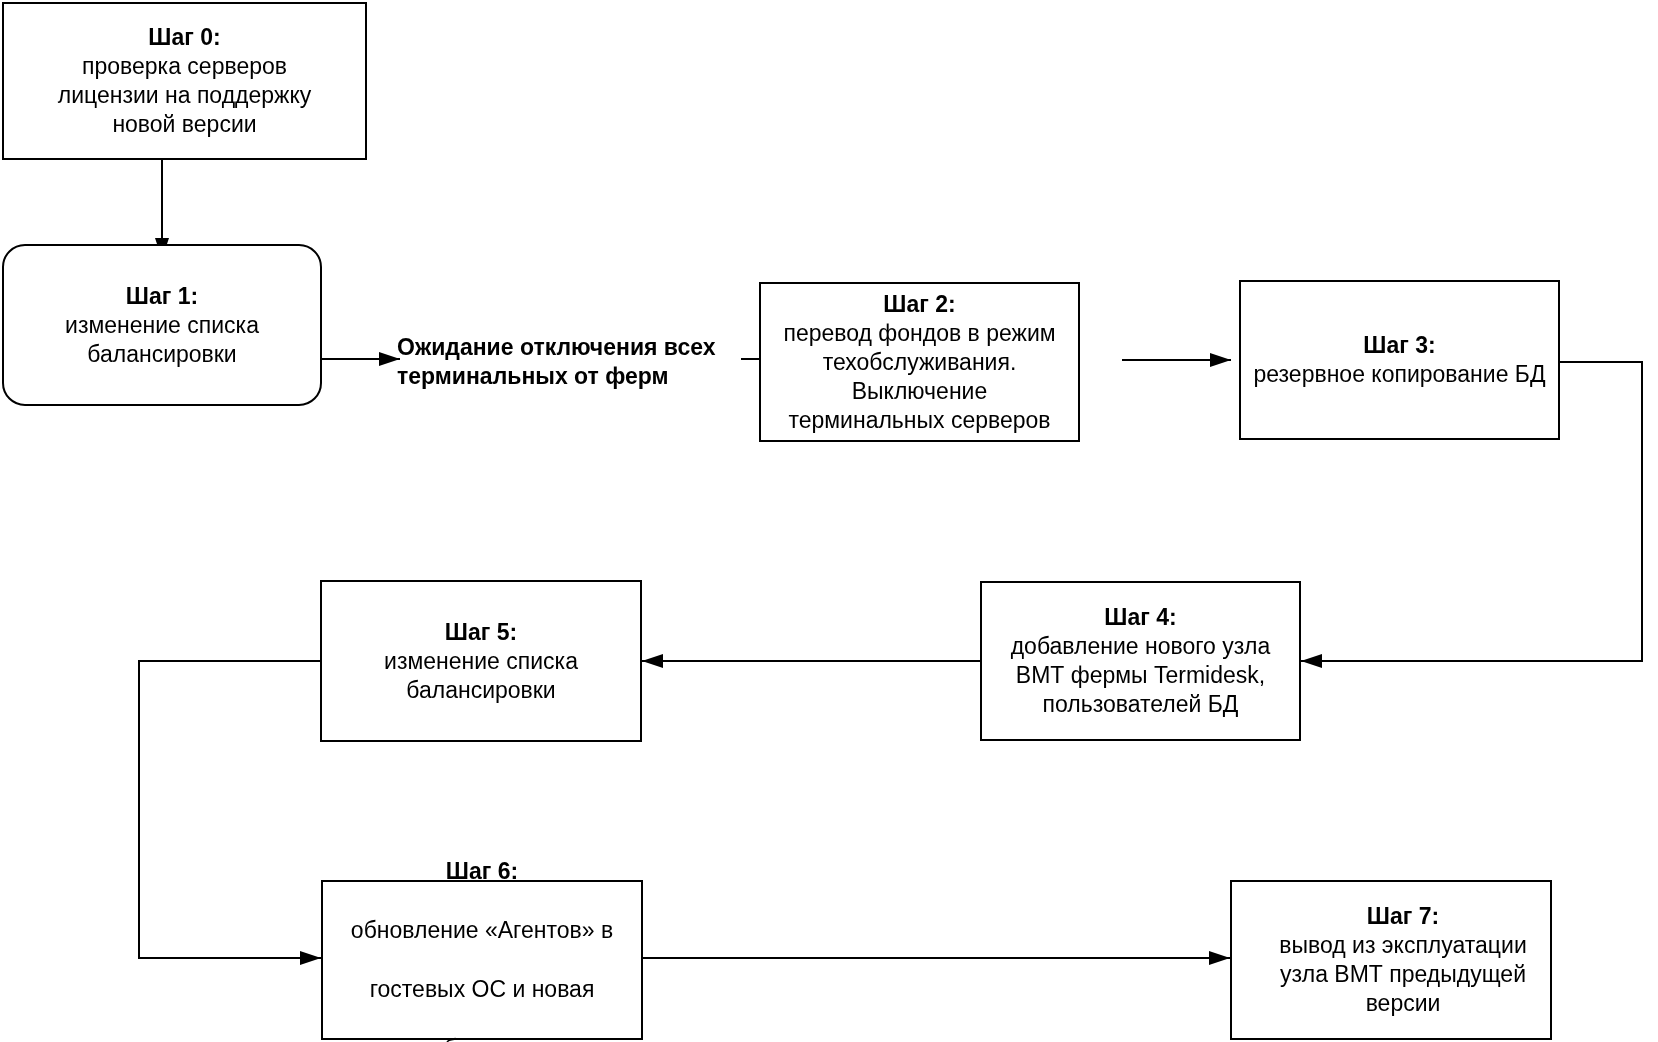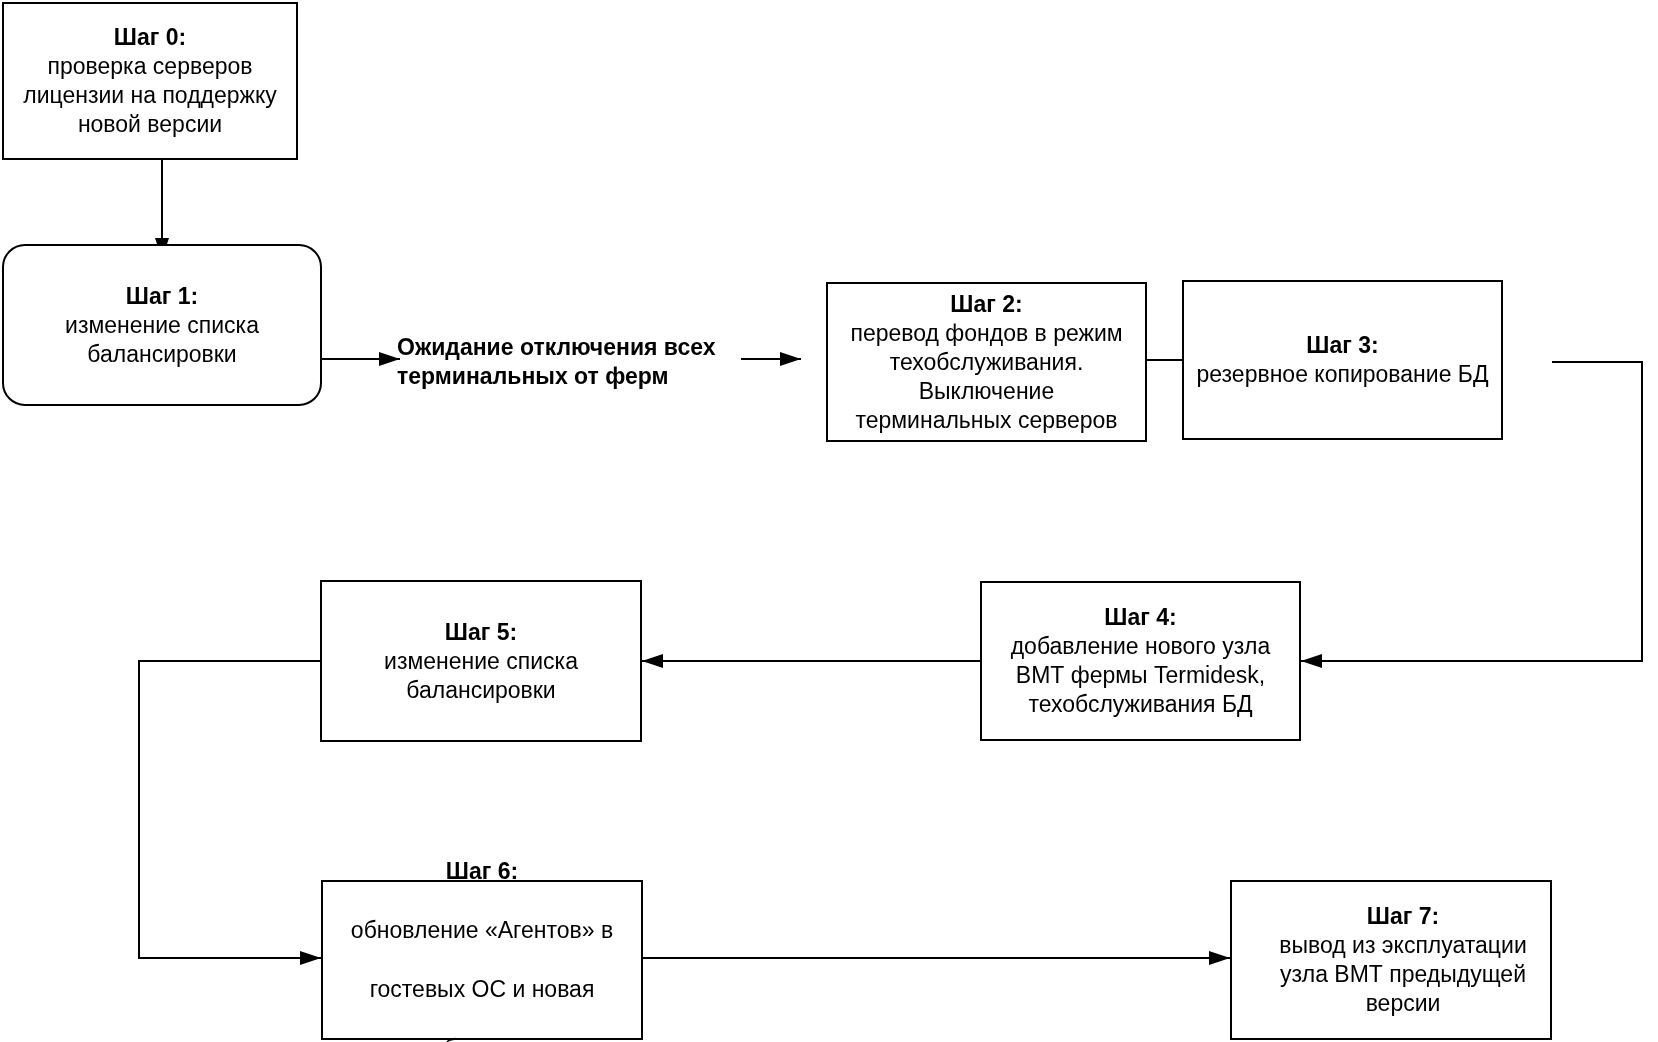--- a/index.html
+++ b/index.html
@@ -55,56 +55,56 @@
     <path d="M162,160 L162,259" fill="none" stroke="#000000" stroke-width="2" marker-end="url(#arrowhead)"></path>
     <path d="M321,359 L400,359" fill="none" stroke="#000000" stroke-width="2" marker-end="url(#arrowhead)"></path>
     <path d="M741,359 L801,359" fill="none" stroke="#000000" stroke-width="2" marker-end="url(#arrowhead)"></path>
     <path d="M1122,360 L1231,360" fill="none" stroke="#000000" stroke-width="2" marker-end="url(#arrowhead)"></path>
     <path d="M1552,362 L1642,362 L1642,661 L1301,661" fill="none" stroke="#000000" stroke-width="2" marker-end="url(#arrowhead)"></path>
     <path d="M980,661 L642,661" fill="none" stroke="#000000" stroke-width="2" marker-end="url(#arrowhead)"></path>
     <path d="M320,661 L139,661 L139,958 L321,958" fill="none" stroke="#000000" stroke-width="2" marker-end="url(#arrowhead)"></path>
     <path d="M643,958 L1230,958" fill="none" stroke="#000000" stroke-width="2" marker-end="url(#arrowhead)"></path>
   </svg>
 
-  <div class="node" style="left:2px; top:2px; width:296px; height:158px;">
+  <div class="node" style="left:2px; top:2px; width:365px; height:158px;">
     <div class="title">Шаг 0:</div>
     <div class="line">проверка серверов</div>
     <div class="line">лицензии на поддержку</div>
     <div class="line">новой версии</div>
   </div>
 
   <div class="node" style="left:2px; top:244px; width:320px; height:162px;border-radius:23px;">
     <div class="title">Шаг 1:</div>
     <div class="line">изменение списка</div>
     <div class="line">балансировки</div>
   </div>
 
   <div class="edge-label" style="left:397px; top:333px; width:344px;">
     <div class="line">Ожидание отключения всех</div>
     <div class="line">терминальных от ферм</div>
   </div>
 
-  <div class="node" style="left:826px; top:282px; width:321px; height:160px;text-align:right;">
+  <div class="node" style="left:759px; top:282px; width:321px; height:160px;text-align:right;">
     <div class="title">Шаг 2:</div>
     <div class="line">перевод фондов в режим</div>
     <div class="line">техобслуживания.</div>
     <div class="line">Выключение</div>
     <div class="line">терминальных серверов</div>
   </div>
 
-  <div class="node" style="left:1182px; top:280px; width:321px; height:160px;">
+  <div class="node" style="left:1239px; top:280px; width:321px; height:160px;">
     <div class="title">Шаг 3:</div>
     <div class="line">резервное копирование БД</div>
   </div>
 
   <div class="node" style="left:980px; top:581px; width:321px; height:160px;">
     <div class="title">Шаг 4:</div>
     <div class="line">добавление нового узла</div>
     <div class="line">ВМТ фермы Termidesk,</div>
-    <div class="line">техобслуживания БД</div>
+    <div class="line">пользователей БД</div>
   </div>
 
   <div class="node" style="left:320px; top:580px; width:322px; height:162px;">
     <div class="title">Шаг 5:</div>
     <div class="line">изменение списка</div>
     <div class="line">балансировки</div>
   </div>
 
   <div class="node" style="left:321px; top:880px; width:322px; height:160px;gap:30px;">
     <div class="title">Шаг 6:</div>

